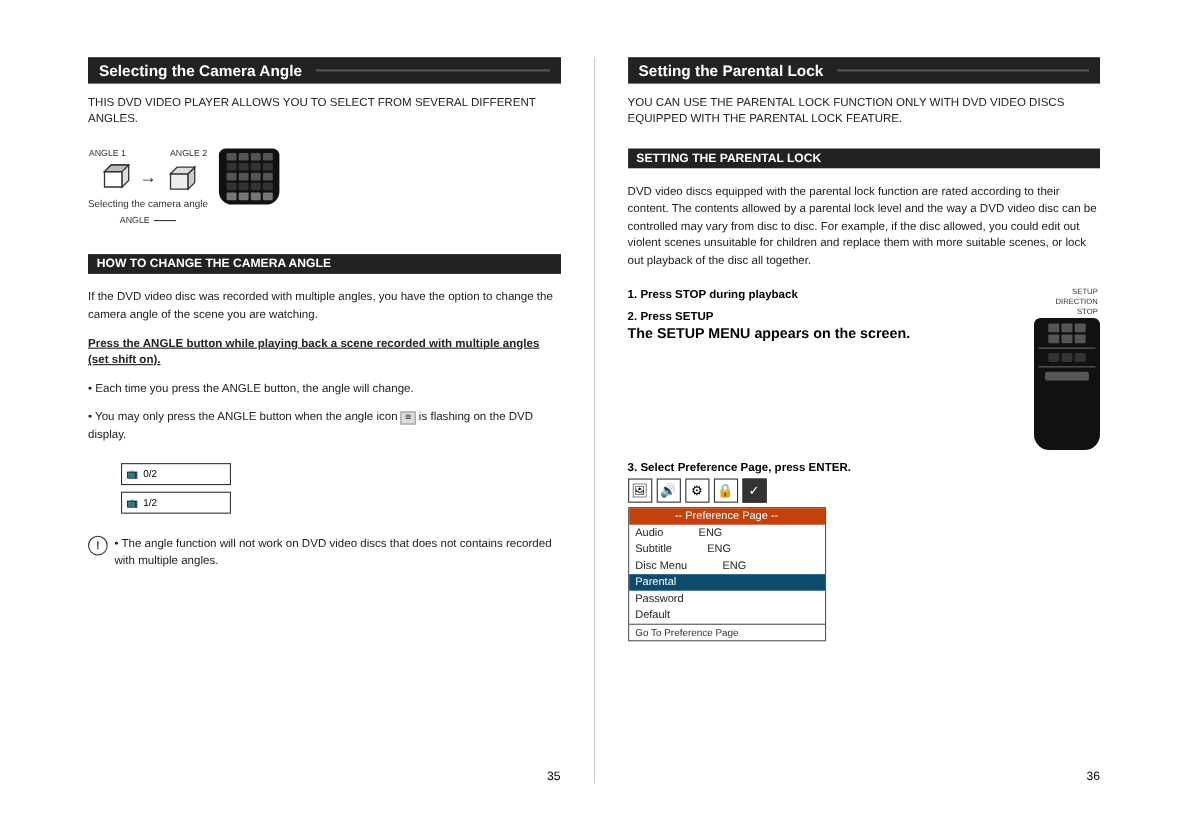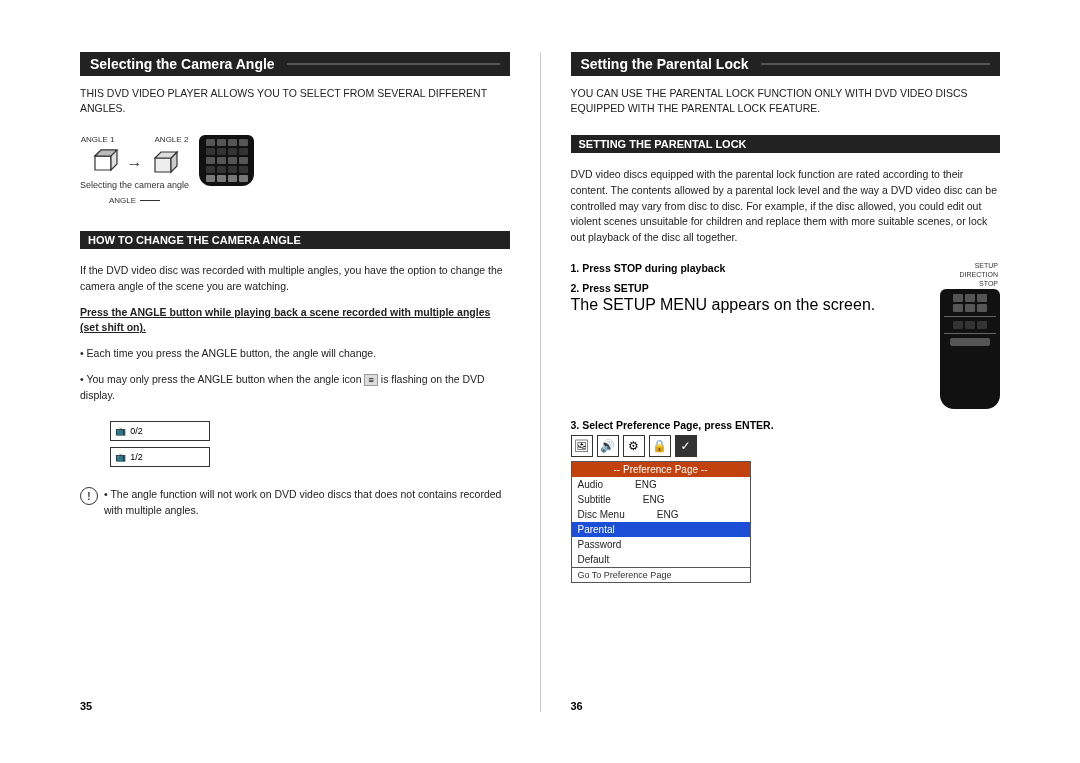--- a/index.html
+++ b/index.html
@@ -178,23 +178,23 @@
       color: #333;
       flex-shrink: 0;
     }
     .warning-row {
       display: flex;
       align-items: flex-start;
       gap: 6px;
       margin-top: 6px;
     }
     .page-number {
-      text-align: left;
+      text-align: right;
       font-size: 11px;
-      font-weight: bold;
+      font-weight: normal;
       margin-top: auto;
       padding-top: 10px;
     }
     .divider {
       width: 1px;
       background: #ccc;
       align-self: stretch;
     }
     
     .steps-area {
@@ -206,22 +206,23 @@
       flex: 1;
     }
     .step {
       margin-bottom: 8px;
     }
     .step-title {
       font-weight: bold;
       font-size: 10.5px;
     }
     .step-body {
-      font-size: 16px;
+      font-size: 13px;
       line-height: 1.4;
+      font-weight: bold;
     }
     .remote-right {
       width: 60px;
       background: #111;
       border-radius: 6px 6px 14px 14px;
       padding: 5px 4px;
       display: flex;
       flex-direction: column;
       align-items: center;
       gap: 2px;
@@ -282,21 +283,21 @@
       padding: 2px;
       font-size: 10px;
     }
     .pref-row {
       display: flex;
       padding: 2px 6px;
       gap: 32px;
       color: #222;
     }
     .pref-row.highlighted {
-      background: #1d4ed8;
+      background: #0c4a6e;
       color: #fff;
     }
     .pref-footer {
       border-top: 1px solid #555;
       padding: 2px 6px;
       font-size: 9px;
       color: #333;
     }
     .step3-area {
       display: flex;

